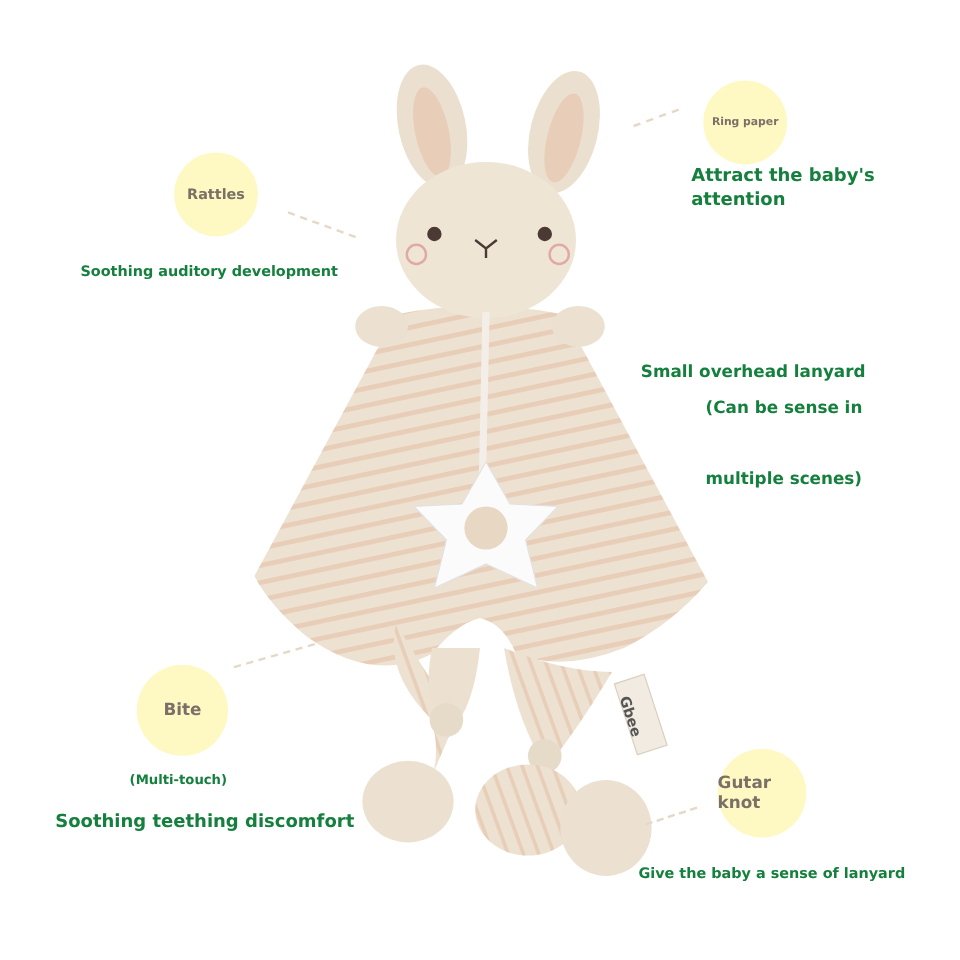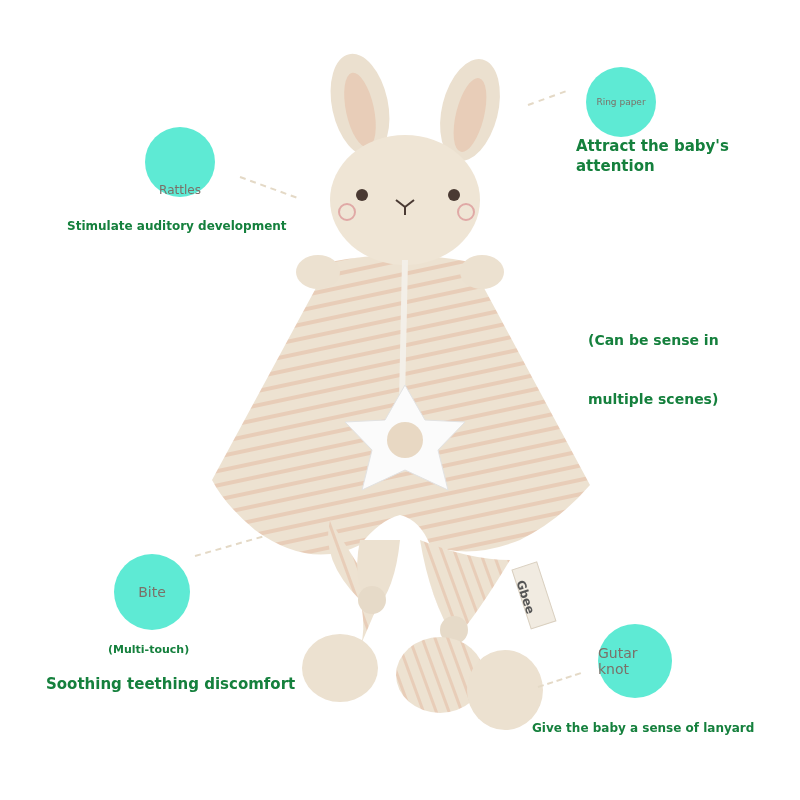--- a/index.html
+++ b/index.html
@@ -1,17 +1,17 @@
 <!DOCTYPE html>
 <html><head>
 <meta charset="utf-8">
 <style>
   html,body{margin:0;padding:0;background:#fff;}
   .canvas{position:relative;width:800px;height:800px;overflow:hidden;background:#fff;font-family:"DejaVu Sans","Liberation Sans",sans-serif;color:#7a7a7a;}
-  .bubble{position:absolute;border-radius:50%;background:#5eead4;display:flex;align-items:center;justify-content:center;color:#7b7068;font-weight:normal;}
+  .bubble{position:absolute;border-radius:50%;background:#fef9c3;display:flex;align-items:center;justify-content:center;color:#7b7068;font-weight:bold;}
   .txt{position:absolute;font-weight:bold;color:#15803d;white-space:nowrap;}
   .dash{position:absolute;height:0;border-top:2px dashed #e4d9c6;transform-origin:left center;}
   .toy{position:absolute;left:0;top:0;width:800px;height:800px;}
 </style>
 </head>
 <body>
 
 <div class="canvas">
 
   <svg class="toy" viewBox="0 0 800 800">
@@ -61,31 +61,32 @@
 
     <path d="M405 385 L425 420 L465 422 L438 450 L448 490 L405 470 L362 490 L372 450 L345 422 L385 420 Z" fill="#fbfbfb" stroke="#e2e2e2"></path>
     <circle cx="405" cy="440" r="18" fill="#e8d8c3"></circle>
   </svg>
 
   <div class="dash" style="left:240px;top:176px;width:60px;transform:rotate(20deg);"></div>
   <div class="dash" style="left:528px;top:104px;width:40px;transform:rotate(-20deg);"></div>
   <div class="dash" style="left:195px;top:555px;width:70px;transform:rotate(-16deg);"></div>
   <div class="dash" style="left:538px;top:686px;width:45px;transform:rotate(-18deg);"></div>
 
-  <div class="bubble" style="left:145px;top:127px;width:70px;height:70px;font-size:12px;align-items:flex-end;">
+  <div class="bubble" style="left:145px;top:127px;width:70px;height:70px;font-size:12px;">
     <span>Rattles</span>
   </div>
-  <div class="txt" style="left:67px;top:219px;font-size:12px;">Stimulate auditory development</div>
+  <div class="txt" style="left:67px;top:219px;font-size:12px;">Soothing auditory development</div>
 
   <div class="bubble" style="left:586px;top:67px;width:70px;height:70px;font-size:9px;">
     <span>Ring paper</span>
   </div>
   <div class="txt" style="left:576px;top:137px;font-size:15px;">Attract the baby's</div>
   <div class="txt" style="left:576px;top:157px;font-size:15px;">attention</div>
 
+  <div class="txt" style="left:534px;top:302px;font-size:14px;">Small overhead lanyard</div>
   <div class="txt" style="left:588px;top:332px;font-size:14px;">(Can be sense in</div>
   <div class="txt" style="left:588px;top:352px;font-size:14px;margin-top:39px;">multiple scenes)</div>
 
   <div class="bubble" style="left:114px;top:554px;width:76px;height:76px;font-size:14px;">
     <span>Bite</span>
   </div>
   <div class="txt" style="left:108px;top:643px;font-size:11px;">(Multi-touch)</div>
   <div class="txt" style="left:46px;top:675px;font-size:15px;">Soothing teething discomfort</div>
 
   <div class="bubble" style="left:598px;top:624px;width:74px;height:74px;font-size:14px;">

